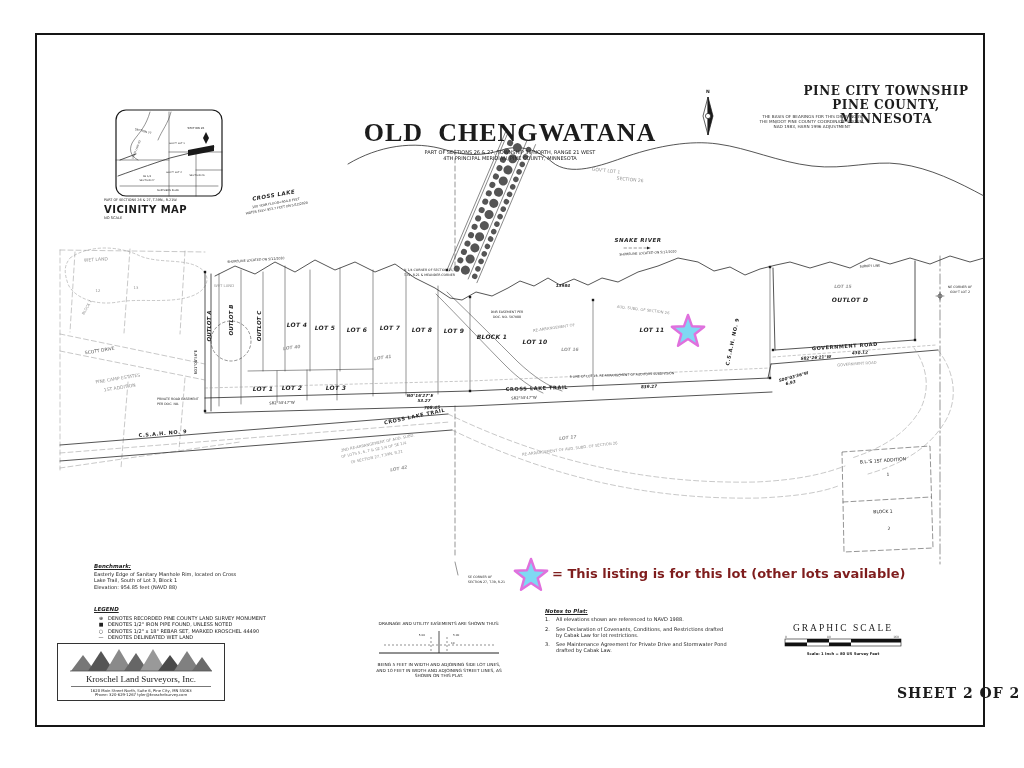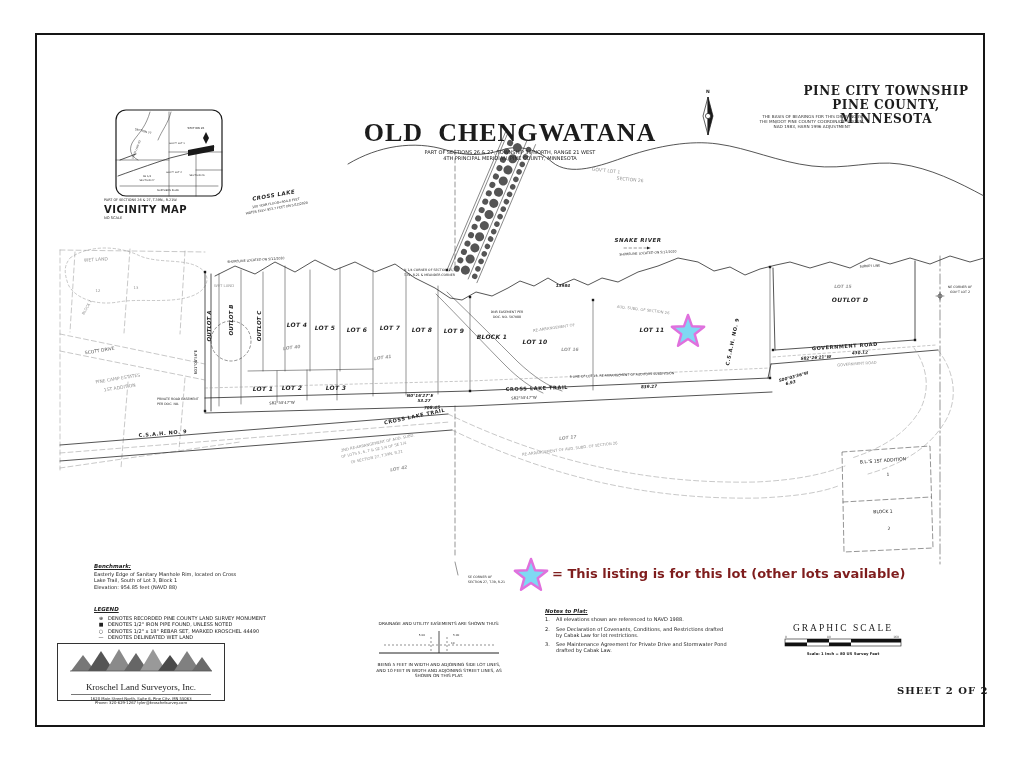--- a/index.html
+++ b/index.html
@@ -56,35 +56,35 @@
 
   .benchmark{left:94px;top:563px;width:190px;font-size:5px;line-height:6.2px;color:#222;}
   .small-head{font-style:italic;font-weight:700;font-size:5.5px;text-decoration:underline;margin-bottom:2px;}
 
   .legendblk{left:94px;top:606px;width:245px;font-size:5px;line-height:6.6px;color:#222;}
   .leg-row{display:flex;align-items:center;}
   .leg-sym{display:inline-block;width:14px;text-align:center;font-size:5px;flex:0 0 14px;}
 
   .logo{left:57px;top:643px;width:168px;height:58px;border:1.2px solid #333;text-align:center;
         padding-top:3px;box-sizing:border-box;background:#fff;}
-  .logo-name{font-family:"Liberation Serif",serif;font-size:9px;color:#1a1a1a;margin-top:9px;}
+  .logo-name{font-family:"Liberation Serif",serif;font-size:9px;color:#1a1a1a;margin-top:1px;}
   .logo-addr{font-size:3.8px;line-height:4.8px;color:#222;margin-top:2px;border-top:.5px solid #777;
              width:140px;margin-left:auto;margin-right:auto;padding-top:1.5px;}
 
   .easement{left:350px;top:621px;width:178px;text-align:center;font-size:4.3px;line-height:5.3px;color:#222;}
 
   .notes{left:545px;top:608px;width:185px;font-size:5px;line-height:6px;color:#222;}
   .note-row{display:flex;margin-bottom:3.5px;}
   .note-num{flex:0 0 11px;}
 
   .scaleblk{left:776px;top:623px;width:134px;text-align:center;}
   .scale-head{font-family:"Liberation Serif",serif;font-size:9.5px;letter-spacing:2px;}
   .scale-cap{font-size:3.8px;font-weight:700;margin-top:1px;}
 
-  .sheetlbl{left:897px;top:685px;font-family:"DejaVu Serif",serif;font-weight:700;font-size:10px;letter-spacing:1px;}
+  .sheetlbl{left:897px;top:685px;font-family:"DejaVu Serif",serif;font-weight:700;font-size:14px;letter-spacing:1px;}
 </style>
 </head>
 <body>
 
 <div class="page">
 
   <svg class="plat abs" style="left:0;top:0;" width="1024" height="768" viewBox="0 0 1024 768">
 
     <g>
       <rect class="border" x="36" y="34" width="948" height="692"></rect>

